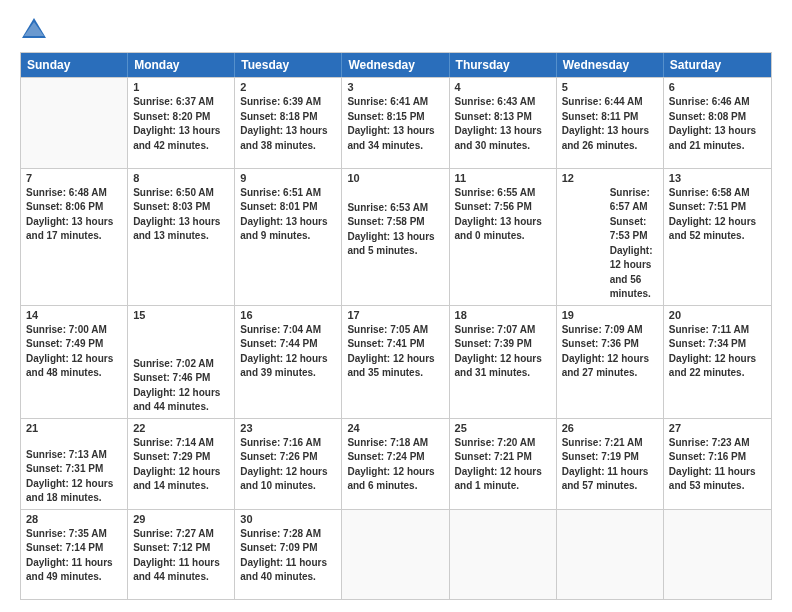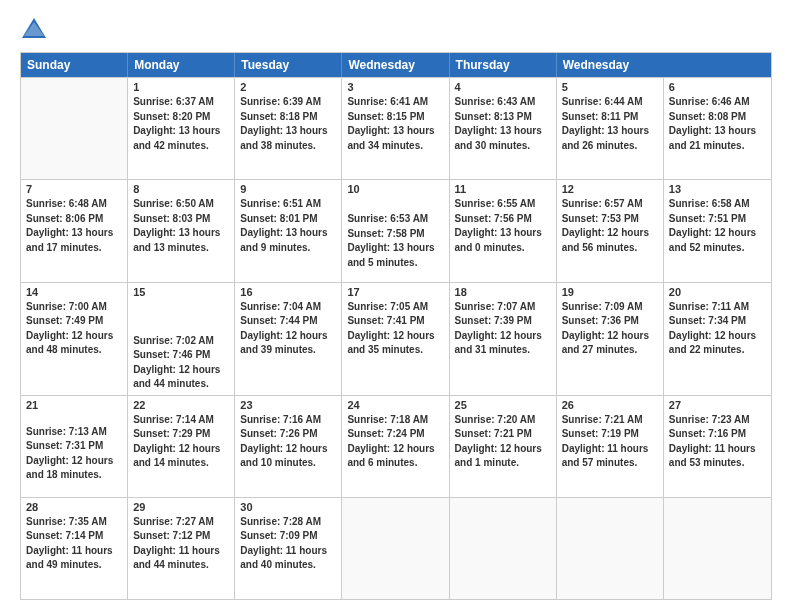--- a/index.html
+++ b/index.html
@@ -137,20 +137,21 @@
   </div>
 
   <div class="calendar">
     <div class="cal-header" id="cal-header">
         <div class="cal-header-cell">Sunday</div>
         <div class="cal-header-cell">Monday</div>
         <div class="cal-header-cell">Tuesday</div>
         <div class="cal-header-cell">Wednesday</div>
         <div class="cal-header-cell">Thursday</div>
         <div class="cal-header-cell">Wednesday</div>
+        <div class="cal-header-cell">Saturday</div>
       </div>
     <div class="cal-body" id="cal-body">
         <div class="cal-row">
           <div class="cal-cell empty"></div>
           <div class="cal-cell">
             <span class="day-num">1</span>
             <div class="cell-text" style="white-space: pre-line;">Sunrise: 6:37 AM
 Sunset: 8:20 PM
 Daylight: 13 hours
 and 42 minutes.</div>
@@ -222,21 +223,21 @@
           </div>
           <div class="cal-cell">
             <span class="day-num">11</span>
             <div class="cell-text" style="white-space: pre-line;">Sunrise: 6:55 AM
 Sunset: 7:56 PM
 Daylight: 13 hours
 and 0 minutes.</div>
           </div>
           <div class="cal-cell">
             <span class="day-num">12</span>
-            <div class="cell-text" style="white-space: pre-line;">Sunrise: 6:57 AM
+            <div class="cell-text" style="white-space: pre-line; margin-left: 48px;">Sunrise: 6:57 AM
 Sunset: 7:53 PM
 Daylight: 12 hours
 and 56 minutes.</div>
           </div>
           <div class="cal-cell">
             <span class="day-num">13</span>
             <div class="cell-text" style="white-space: pre-line;">Sunrise: 6:58 AM
 Sunset: 7:51 PM
 Daylight: 12 hours
 and 52 minutes.</div>

